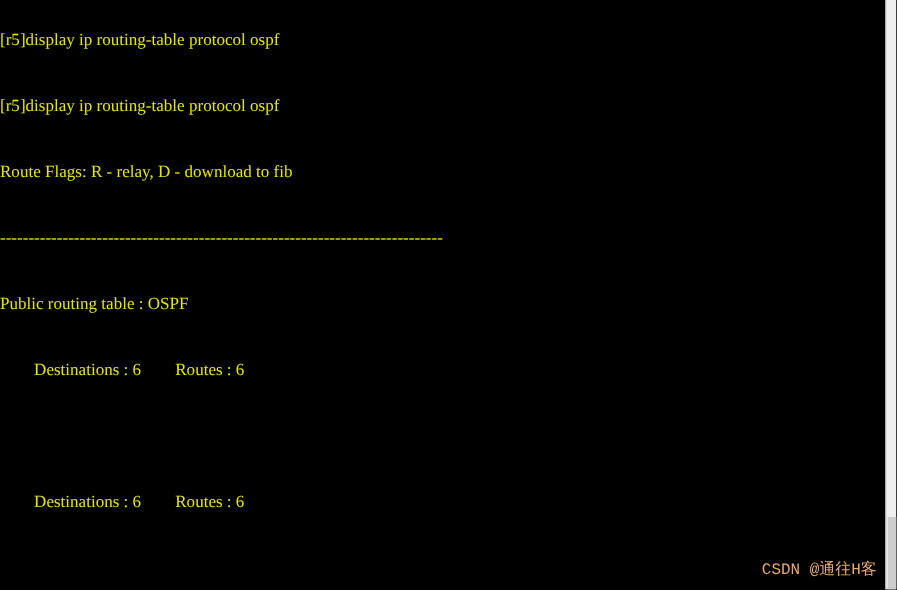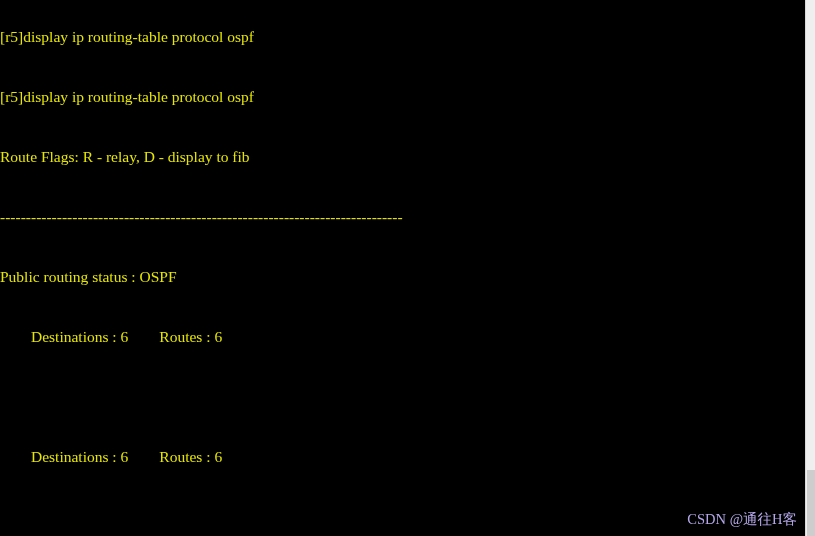--- a/index.html
+++ b/index.html
@@ -70,39 +70,39 @@
     right: 0;
     top: 470px;
     height: 66px;
     background: #cdcdcd;
   }
   
   #watermark {
     position: absolute;
     right: 18px;
     bottom: 8px;
-    color: #c4b5fd;
-    font-family: Liberation Serif, serif;
+    color: #fdba74;
+    font-family: Liberation Mono, monospace;
     font-size: 14.5px;
     line-height: 18px;
     white-space: pre;
     opacity: 0.92;
   }
 </style>
 </head>
 <body>
 
 <div id="terminal">
 
   <div id="console">
     <span class="clipped-top line">[r5]display ip routing-table protocol ospf</span>
     <span class="line">[r5]display ip routing-table protocol ospf</span>
-    <span class="line">Route Flags: R - relay, D - display to fib</span>
+    <span class="line">Route Flags: R - relay, D - download to fib</span>
     <span class="line">------------------------------------------------------------------------------</span>
-    <span class="line">Public routing status : OSPF</span>
+    <span class="line">Public routing table : OSPF</span>
     <span class="line">        Destinations : 6        Routes : 6</span>
     <span class="line"></span>
     <span class="line">        Destinations : 6        Routes : 6</span>
     
     
     
 
     
     
     

